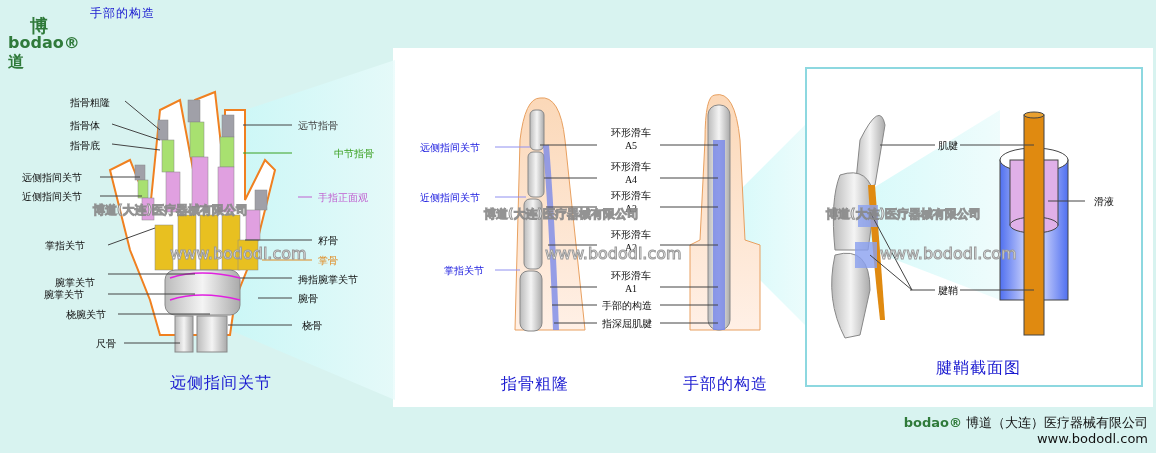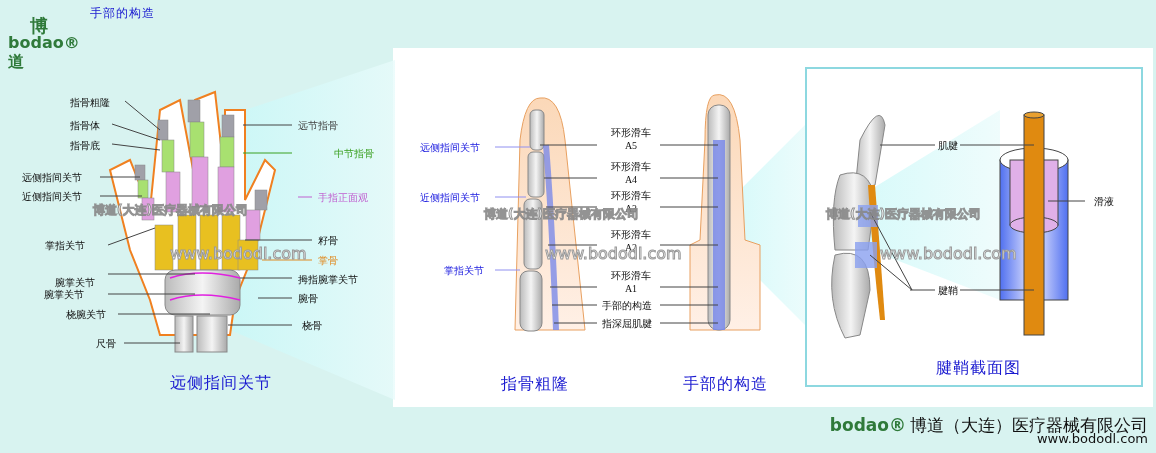--- a/index.html
+++ b/index.html
@@ -13,21 +13,21 @@
   .lbl-blue{color:#2020e0;}
   .lbl-green{color:#3aa020;margin-left:36px;}
   .lbl-purple{color:#c060d0;}
   .lbl-orange{color:#e08a20;}
   .lbl-gray{color:#444;}
   .caption{font-size:16px;color:#1a1ad0;letter-spacing:1px;white-space:nowrap;}
   .white-panel{left:393px;top:48px;width:760px;height:359px;background:#fff;}
   .box{left:805px;top:67px;width:334px;height:316px;border:2px solid #8dd8e0;background:#fff;}
   .watermark{font-size:12px;color:#fff;-webkit-text-stroke:1px #888;font-weight:bold;white-space:nowrap;opacity:.9;}
   .wm-url{font-size:16px;color:#fff;-webkit-text-stroke:1px #999;white-space:nowrap;}
-  .footer-1{right:8px;top:414px;font-size:17px;color:#111;white-space:nowrap;}
+  .footer-1{right:8px;top:414px;font-size:13px;color:#111;white-space:nowrap;}
   .footer-2{right:8px;top:431px;font-size:13px;color:#111;}
   .footer-logo{color:#2f7a3a;font-weight:bold;margin-right:4px;}
   svg{position:absolute;left:0;top:0;}
 </style>
 </head>
 <body>
 
 <div class="abs logo">
   <div class="abs logo-top">博</div>
   <div class="abs logo-bottom">bodao® 道</div>

